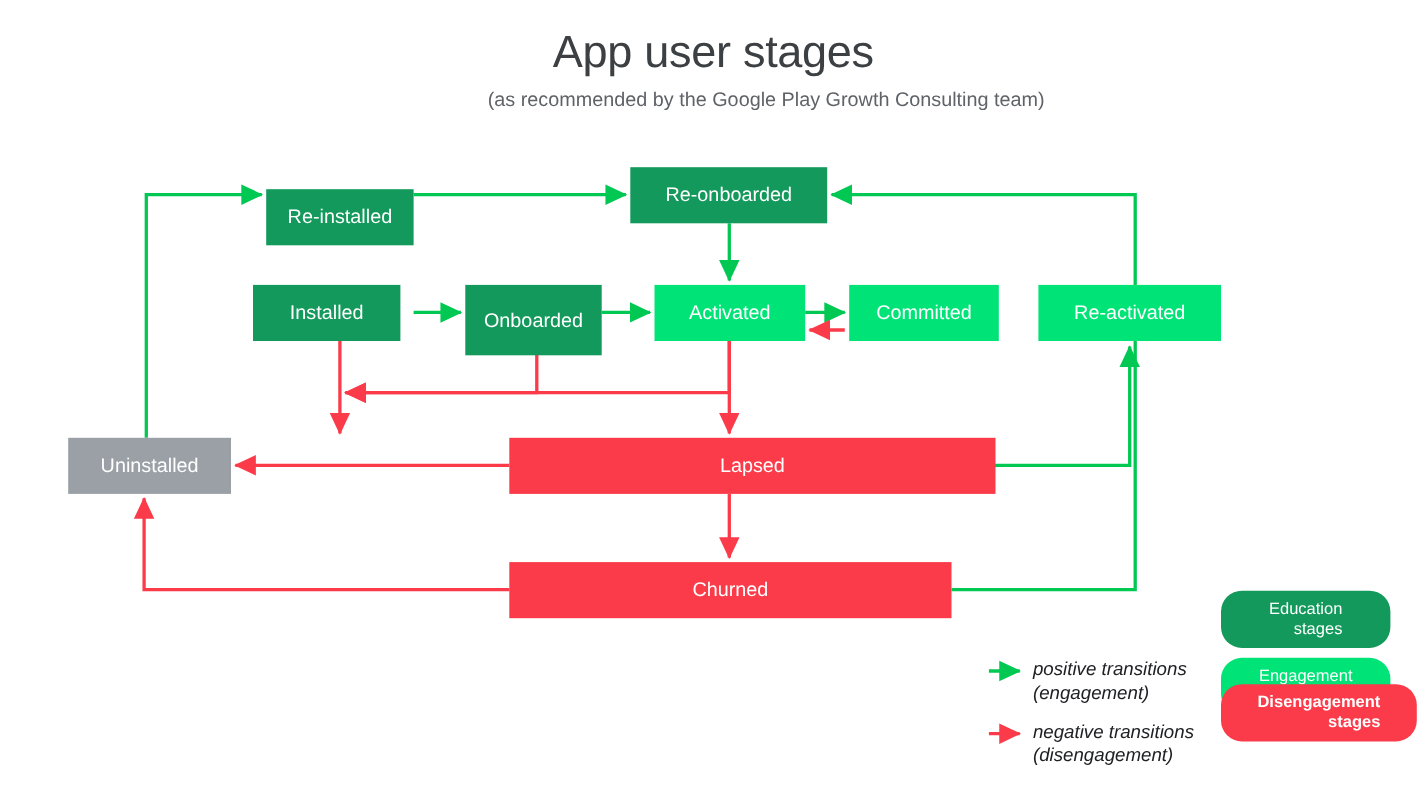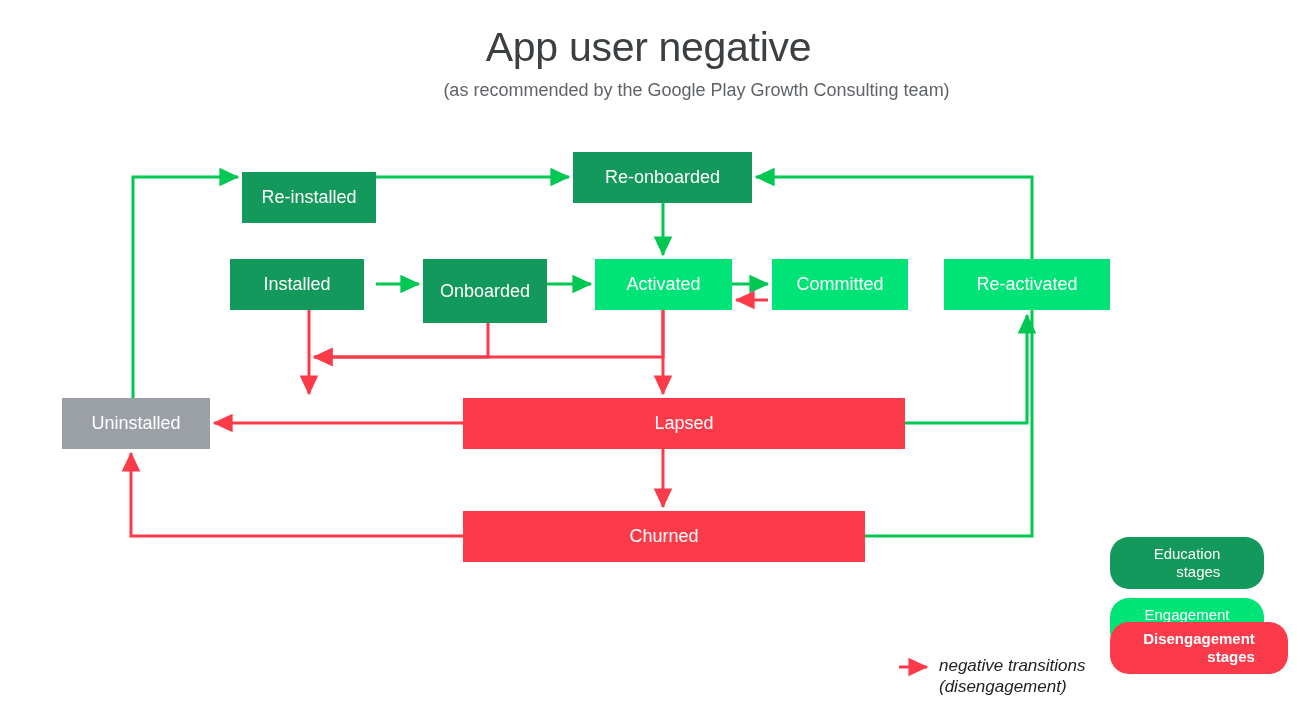--- a/index.html
+++ b/index.html
@@ -97,21 +97,21 @@
   }
   .chip.education  { background: #12995B; }
   .chip.engagement { background: #00E477; }
   .chip.disengage  { background: #FB3B4A; }
 </style>
 </head>
 <body>
 
 <div id="canvas">
 
-  <div class="title">App user negative</div>
+  <div class="title">App user stages</div>
   <div class="subtitle">(as recommended by the Google Play Growth Consulting team)</div>
 
   <svg class="wires" viewBox="0 0 1297 727">
     <defs>
       <marker id="ah-pos" markerWidth="7" markerHeight="7" refX="6.2" refY="3.5" orient="auto" markerUnits="strokeWidth">
         <path d="M0,0.4 L6.6,3.5 L0,6.6 z" fill="#00C853"></path>
       </marker>
       <marker id="ah-neg" markerWidth="7" markerHeight="7" refX="6.2" refY="3.5" orient="auto" markerUnits="strokeWidth">
         <path d="M0,0.4 L6.6,3.5 L0,6.6 z" fill="#FB3B4A"></path>
       </marker>
@@ -177,20 +177,32 @@
   <div class="node neutral" style="left:62px;top:398px;width:148px;height:51px;">
       <span>Uninstalled</span>
     </div>
   <div class="node disengage" style="left:463px;top:398px;width:442px;height:51px;">
       <span>Lapsed</span>
     </div>
   <div class="node disengage" style="left:463px;top:511px;width:402px;height:51px;">
       <span>Churned</span>
     </div>
 
+  <div class="legend-line" style="left:897px;top:598px;">
+    <svg class="legend-arrow" viewBox="0 0 42 20">
+      <defs>
+        <marker id="lg-pos" markerWidth="7" markerHeight="7" refX="6.2" refY="3.5" orient="auto" markerUnits="strokeWidth">
+          <path d="M0,0.4 L6.6,3.5 L0,6.6 z" fill="#00C853"></path>
+        </marker>
+      </defs>
+      <path d="M2,10 L30,10" fill="none" stroke="#00C853" stroke-width="3" marker-end="url(#lg-pos)"></path>
+    </svg>
+    <span class="lbl">positive transitions
+(engagement)</span>
+  </div>
 
   <div class="legend-line" style="left:897px;top:655px;">
     <svg class="legend-arrow" viewBox="0 0 42 20">
       <defs>
         <marker id="lg-neg" markerWidth="7" markerHeight="7" refX="6.2" refY="3.5" orient="auto" markerUnits="strokeWidth">
           <path d="M0,0.4 L6.6,3.5 L0,6.6 z" fill="#FB3B4A"></path>
         </marker>
       </defs>
       <path d="M2,10 L30,10" fill="none" stroke="#FB3B4A" stroke-width="3" marker-end="url(#lg-neg)"></path>
     </svg>

